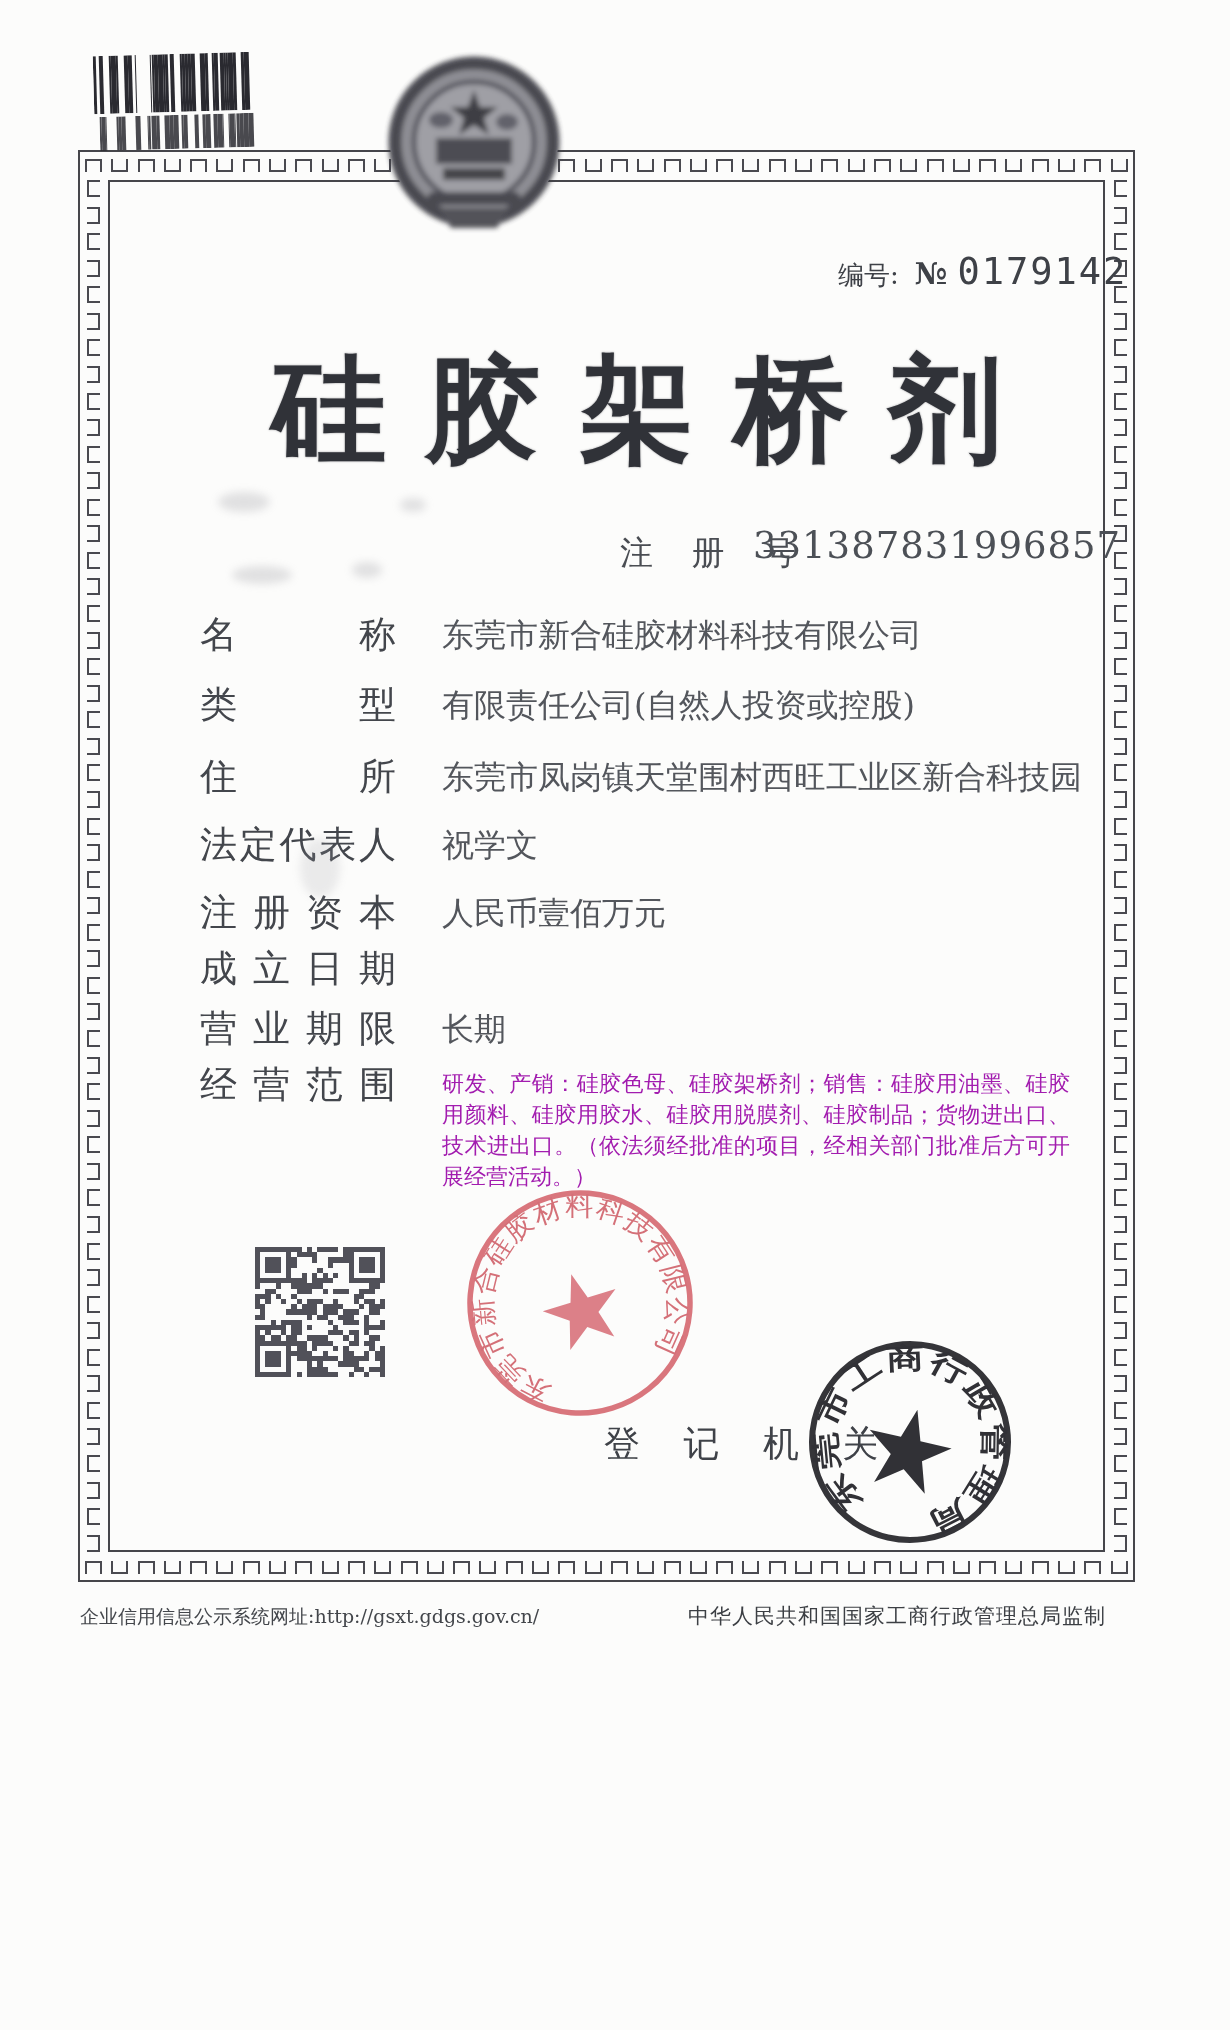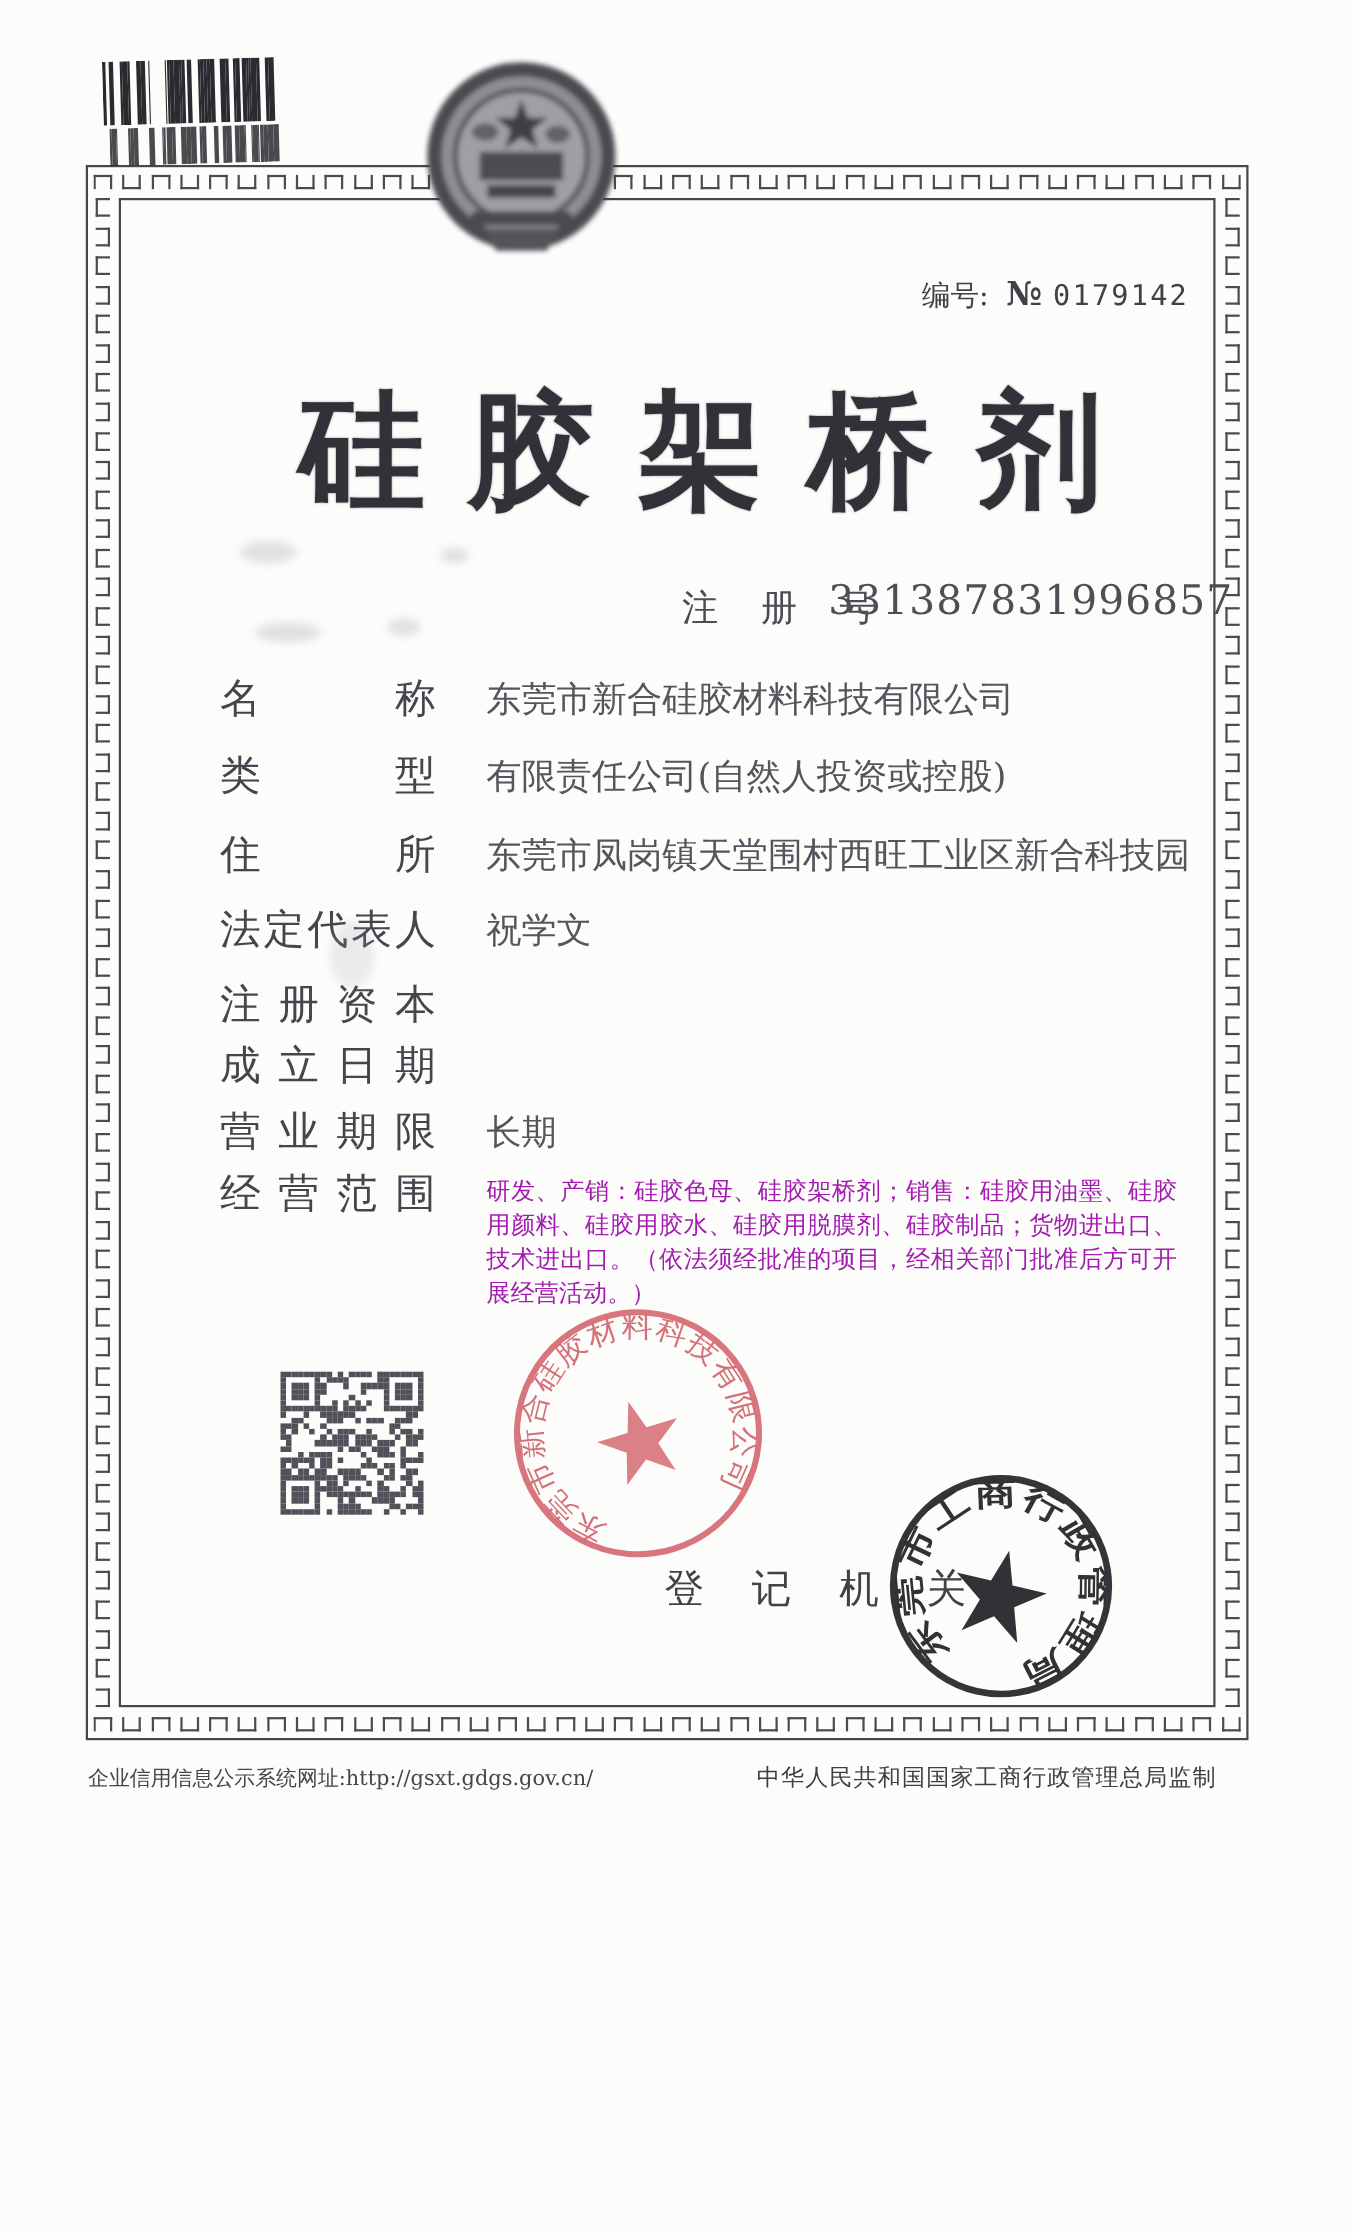--- a/index.html
+++ b/index.html
@@ -14,21 +14,21 @@
   .strip.h{left:5px;right:5px;height:22px;}
   .strip.top{top:2px;} .strip.bot{bottom:2px;}
   .strip.v{top:28px;bottom:28px;width:22px;flex-direction:column;left:2px;}
   .strip.v.right{left:auto;right:2px;}
   .mu{box-sizing:border-box;border:2px solid #4a4a50;flex:none;}
   .mu.h{width:17px;height:13px;} .mu.h.a{border-top:none;} .mu.h.b{border-bottom:none;}
   .mu.v{width:13px;height:17px;} .mu.v.a{border-left:none;} .mu.v.b{border-right:none;}
 
   .serial{left:838px;top:250px;font-size:26px;color:#3e4147;white-space:nowrap;}
   .serial .nosym{font-weight:bold;font-size:30px;margin:0 10px 0 16px;}
-  .serial .num{font-family:"DejaVu Sans Mono","Liberation Mono",monospace;font-size:26px;letter-spacing:2px;}
+  .serial .num{font-family:"DejaVu Sans Mono","Liberation Mono",monospace;font-size:37px;letter-spacing:2px;}
 
   .title{left:272px;top:334px;font-size:114px;font-weight:bold;letter-spacing:40px;white-space:nowrap;
          color:#303238;text-shadow:0 0 2px rgba(45,45,52,.55);}
 
   .regno-label{left:620px;top:531px;font-size:33px;letter-spacing:14px;color:#4a4d53;white-space:nowrap;}
   .regno-value{left:753px;top:524px;font-size:37px;letter-spacing:1px;color:#4c5056;white-space:nowrap;}
 
   .field{position:absolute;left:200px;display:flex;align-items:flex-start;}
   .flabel{width:196px;display:flex;justify-content:space-between;font-size:37px;color:#43464c;flex:none;}
   .fvalue{margin-left:46px;font-size:32px;color:#53565c;white-space:nowrap;padding-top:4px;}
@@ -430,20 +430,21 @@
         </div>
         <div class="fvalue">祝学文</div>
       </div>
       <div class="field" style="top: 888px;">
         <div class="flabel">
           <span>注</span>
           <span>册</span>
           <span>资</span>
           <span>本</span>
         </div>
+        <div class="fvalue">人民币壹佰万元</div>
       </div>
       <div class="field" style="top: 944px;">
         <div class="flabel">
           <span>成</span>
           <span>立</span>
           <span>日</span>
           <span>期</span>
         </div>
       </div>
       <div class="field" style="top: 1004px;">

